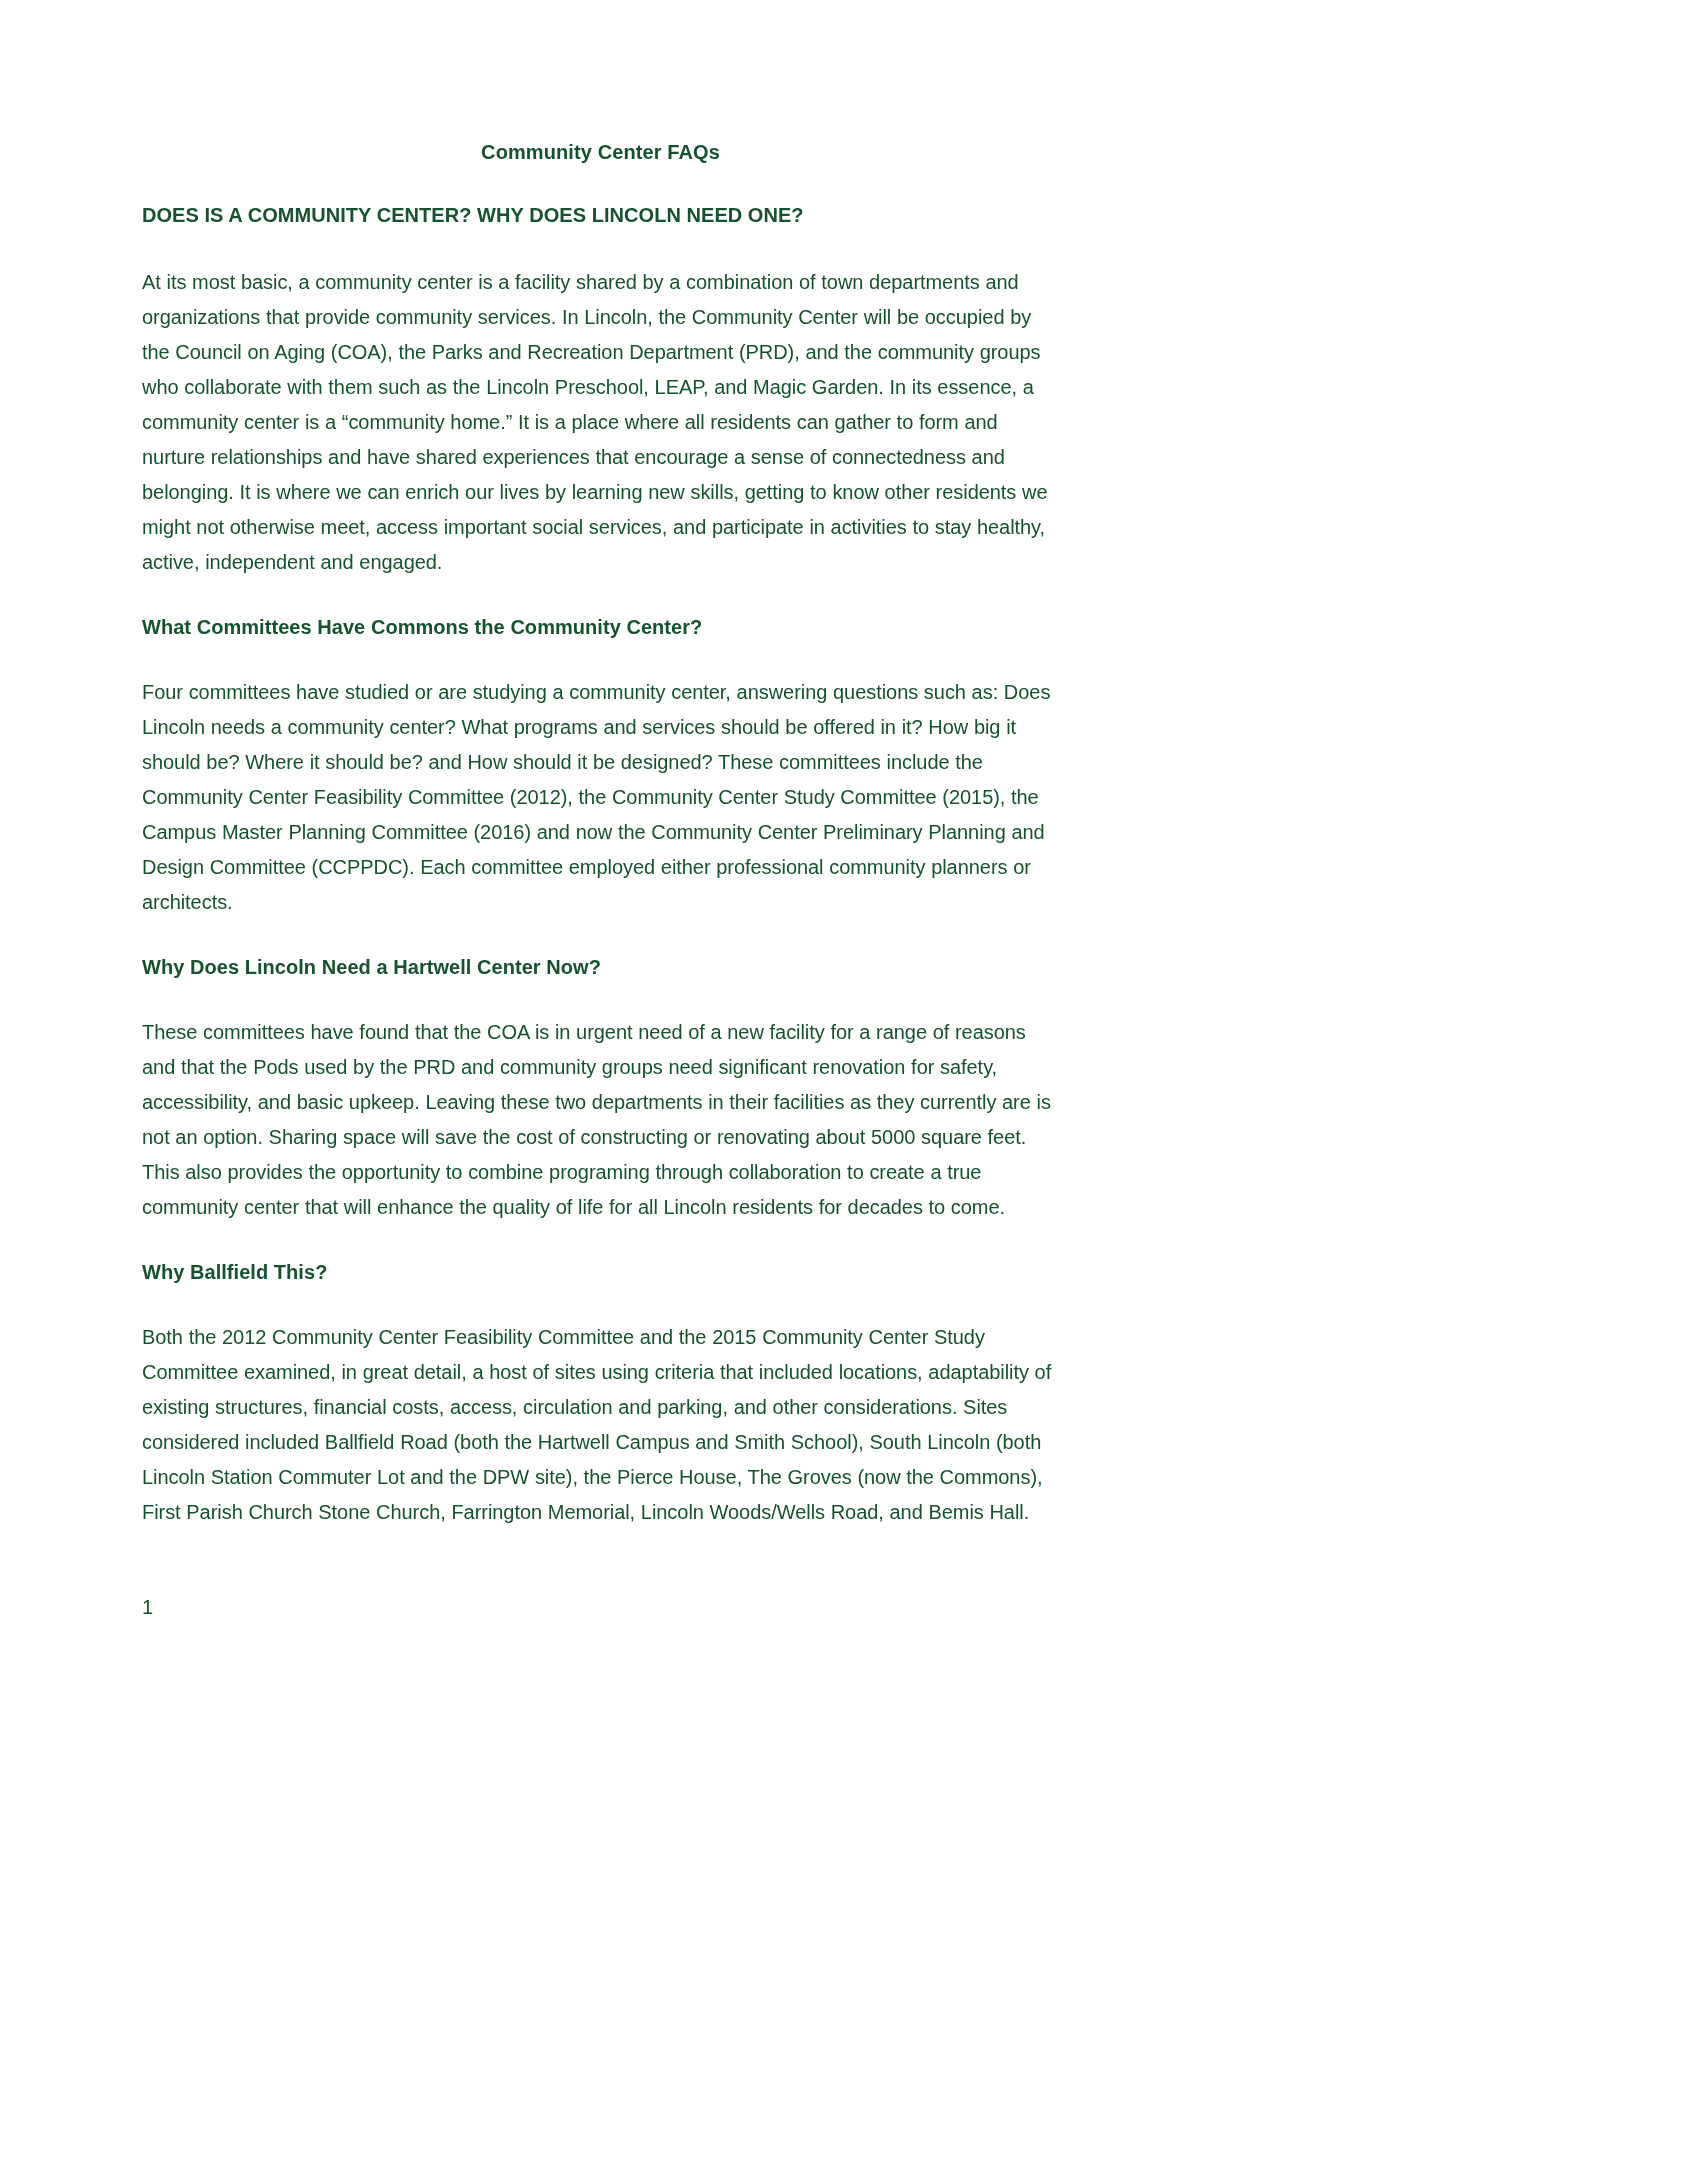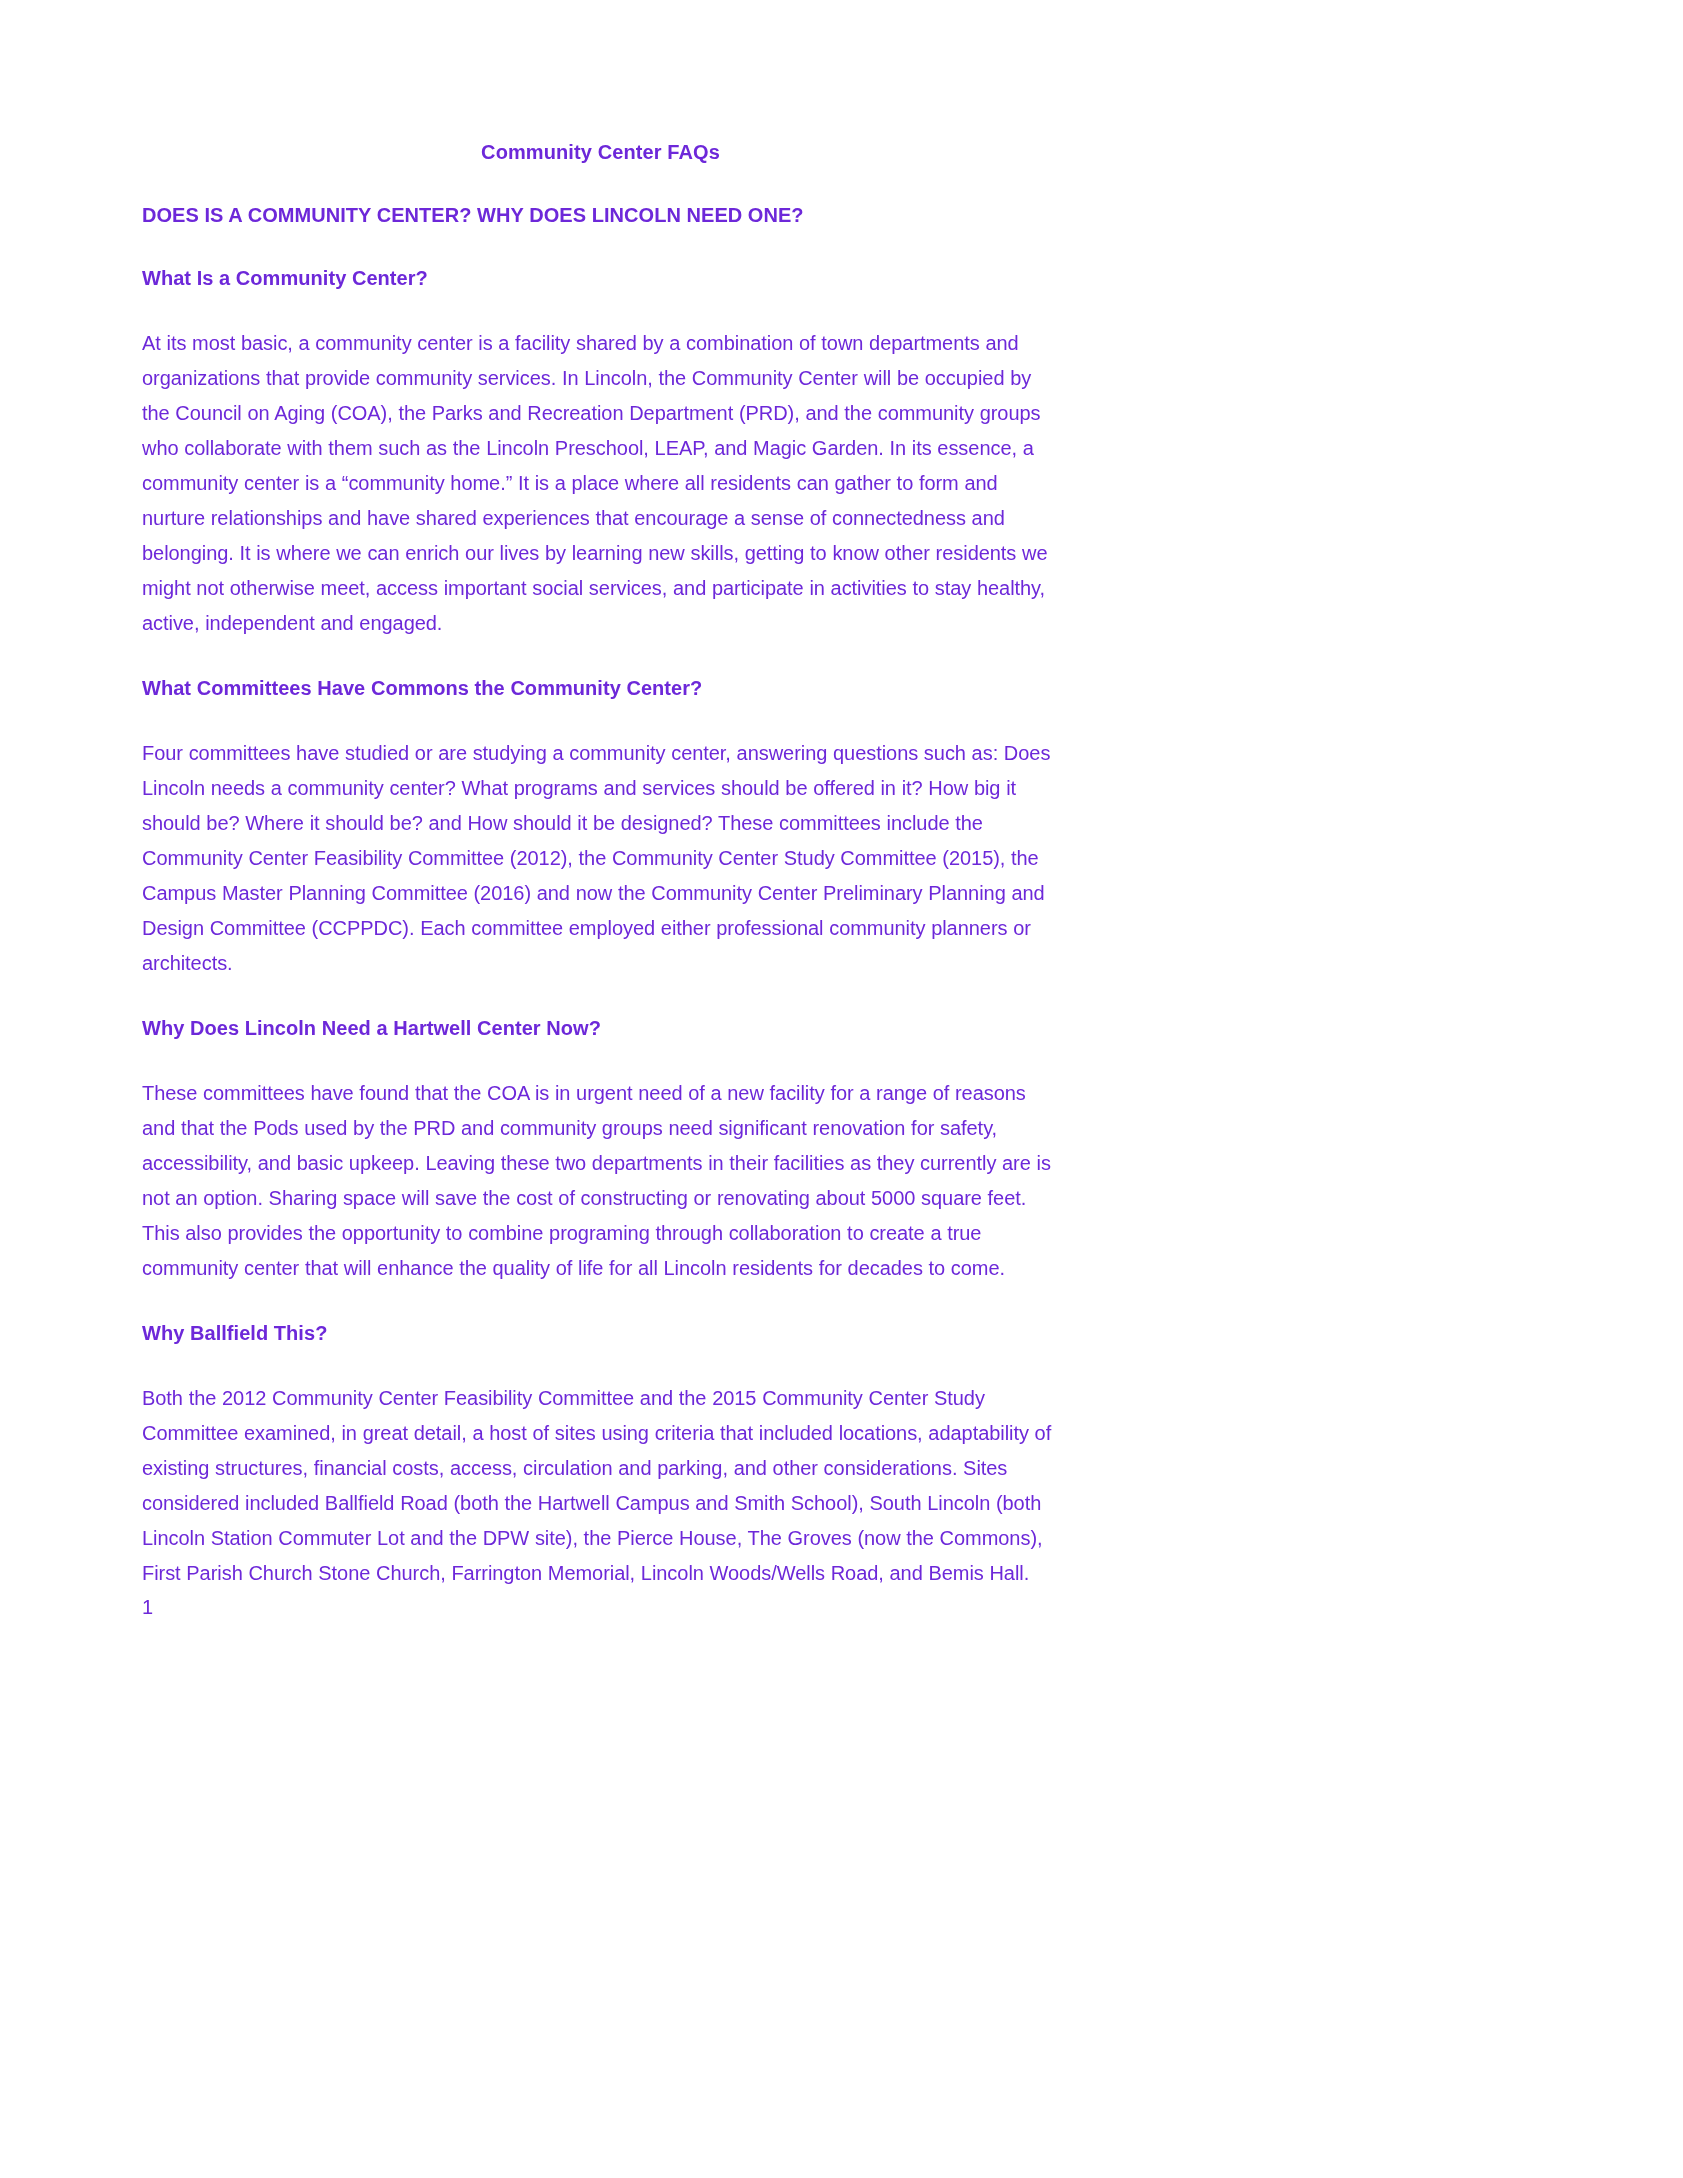--- a/index.html
+++ b/index.html
@@ -8,21 +8,21 @@
     background: #ffffff;
   }
   .page {
     position: relative;
     width: 1683px;
     height: 2178px;
     background: #ffffff;
     margin: 0 auto;
     box-sizing: border-box;
     font-family: "Liberation Sans", sans-serif;
-    color: #6d28d9;
+    color: #14532d;
     overflow: hidden;
   }
   .content {
     position: absolute;
     left: 142px;
     top: 139px;
     width: 917px;
   }
   .doc-title {
     text-align: center;
@@ -68,21 +68,20 @@
 </head>
 <body>
 
 <div class="page">
   <div class="content">
 
     <div class="doc-title">Community Center FAQs</div>
 
     <div class="heading-caps">DOES IS A COMMUNITY CENTER? WHY DOES LINCOLN NEED ONE?</div>
 
-    <div class="heading-sub">What Is a Community Center?</div>
 
     <p class="para">At its most basic, a community center is a facility shared by a combination of town departments and organizations that provide community services. In Lincoln, the Community Center will be occupied by the Council on Aging (COA), the Parks and Recreation Department (PRD), and the community groups who collaborate with them such as the Lincoln Preschool, LEAP, and Magic Garden.  In its essence, a community center is a “community home.” It is a place where all residents can gather to form and nurture relationships and have shared experiences that encourage a sense of connectedness and belonging. It is where we can enrich our lives by learning new skills, getting to know other residents we might not otherwise meet, access important social services, and participate in activities to stay healthy, active, independent and engaged.</p>
 
     <div class="heading-sub">What Committees Have Commons the Community Center?</div>
 
     <p class="para">Four committees have studied or are studying a community center, answering questions such as: Does Lincoln needs a community center? What programs and services should be offered in it? How big it should be? Where it should be? and How should it be designed? These committees include the Community Center Feasibility Committee (2012), the Community Center Study Committee (2015), the Campus Master Planning Committee (2016) and now the Community Center Preliminary Planning and Design Committee (CCPPDC).  Each committee employed either professional community planners or architects.</p>
 
     <div class="heading-sub">Why Does Lincoln Need a Hartwell Center Now?</div>
 
     <p class="para">These committees have found that the COA is in urgent need of a new facility for a range of reasons and that the Pods used by the PRD and community groups need significant renovation for safety, accessibility, and basic upkeep. Leaving these two departments in their facilities as they currently are is not an option. Sharing space will save the cost of constructing or renovating about 5000 square feet. This also provides the opportunity to combine programing through collaboration to create a true community center that will enhance the quality of life for all Lincoln residents for decades to come.</p>

